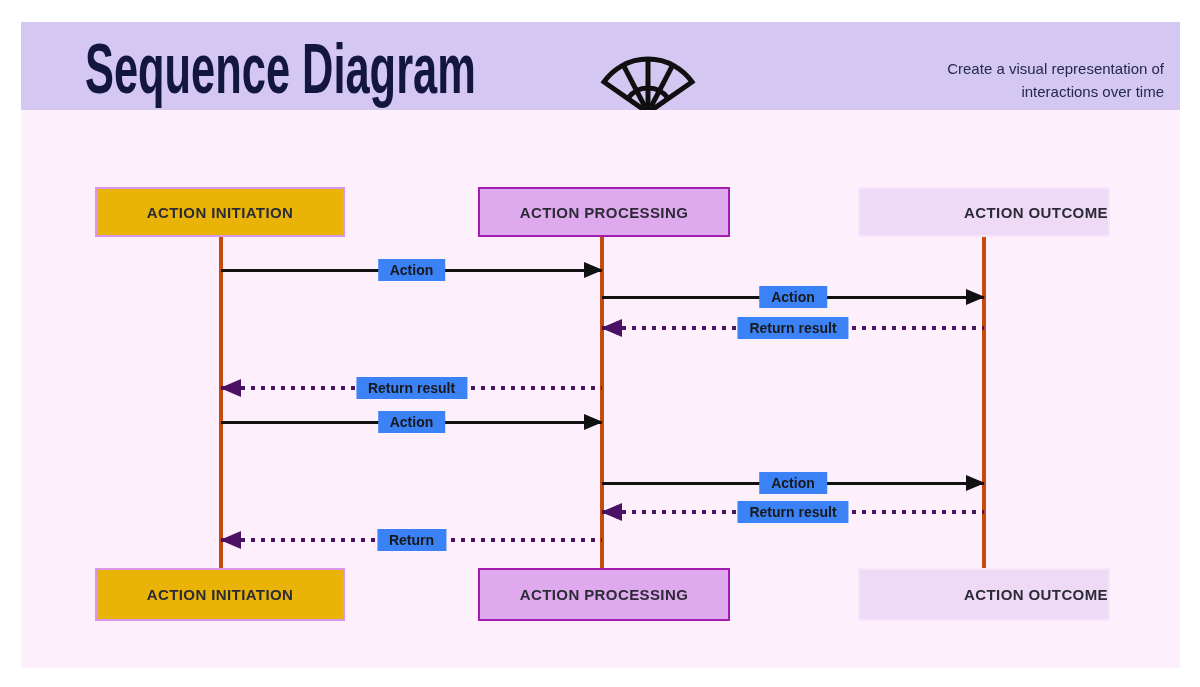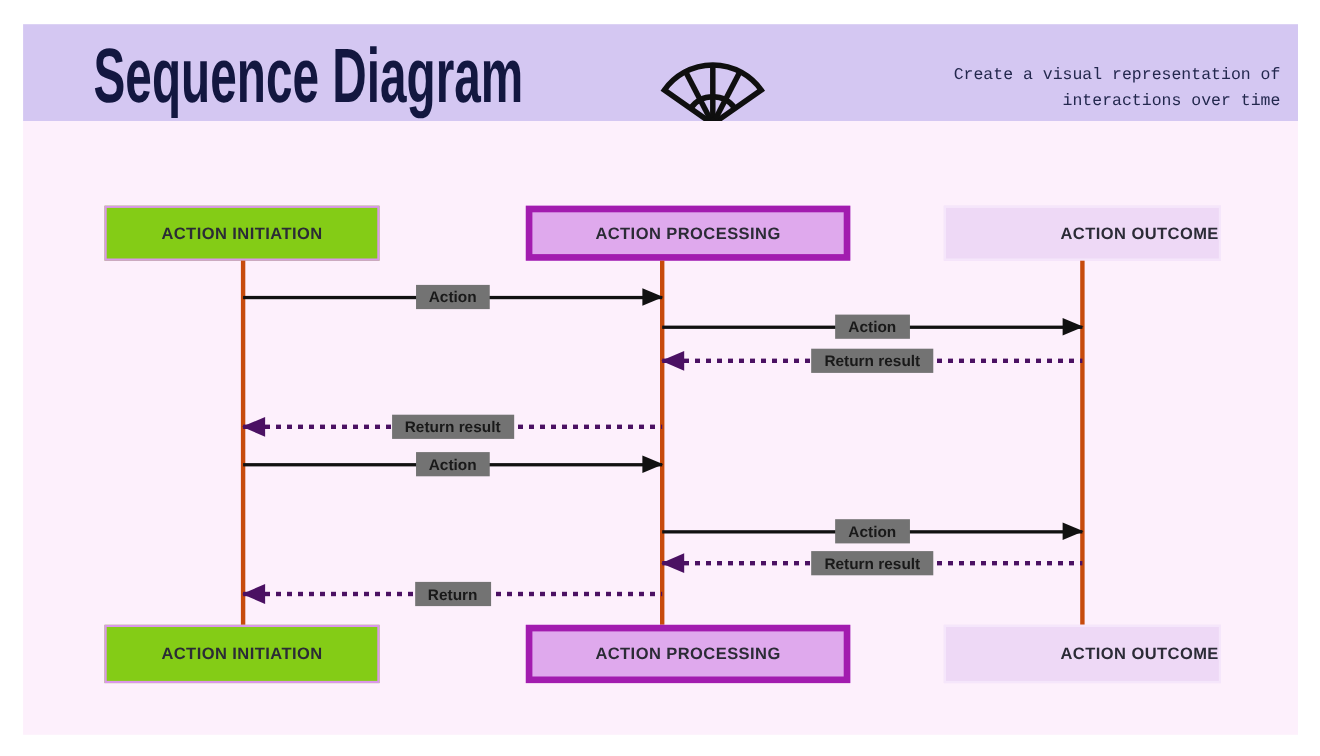--- a/index.html
+++ b/index.html
@@ -13,35 +13,35 @@
   }
   .title {
     position:absolute; left:64px; top:12px;
     font-size:70px; font-weight:bold; color:#131740; line-height:1;
     white-space:nowrap; letter-spacing:0px;
     transform:scaleX(0.62); transform-origin:left center;
   }
   .fan { position:absolute; left:577px; top:20px; width:100px; height:86px; }
   .subtitle {
     position:absolute; right:16px; top:36px; text-align:right;
-    font-size:15px; color:#23284e; line-height:1.5; white-space:pre-line;font-family:Liberation Mono, monospace;
+    font-size:15px; color:#23284e; line-height:1.5; white-space:pre-line;
   }
   .body-area {
     position:absolute; left:21px; top:110px; width:1159px; height:558px;
     background:#fdf0fc;
   }
   .actor {
     position:absolute; height:50px; box-sizing:border-box;
     display:flex; align-items:center; justify-content:center;
     font-weight:bold; font-size:15px; letter-spacing:0.4px; color:#2b2b36;
   }
   .row-top    { top:187px; }
   .row-bottom { top:568px; height:53px; }
-  .a1 { left:95px;  width:250px; background:#84cc16; border:2px solid #da97ea; }
-  .a2 { left:478px; width:295px; background:#dfa9ed; border:6px solid #a21caf; }
+  .a1 { left:95px;  width:250px; background:#eab308; border:2px solid #da97ea; }
+  .a2 { left:478px; width:252px; background:#dfa9ed; border:2px solid #a21caf; }
   .a3 { left:858px; width:252px; background:#eed9f6; border:2px solid #f5e6fb;justify-content:flex-end; }
   .lifeline {
     position:absolute; top:237px; height:331px; width:4px; background:#c74b0c;
   }
   .ll1 { left:219px; } .ll2 { left:600px; } .ll3 { left:982px; }
   .msg { position:absolute; height:0; }
   .msg .line { position:absolute; left:0; right:0; }
   .msg.solid .line { top:-1.5px; height:3px; background:#111111; }
   .msg.dotted .line {
     top:-2px; height:4px;
@@ -53,21 +53,21 @@
     border-left:19px solid #111111;
     border-top:8px solid transparent; border-bottom:8px solid transparent;
   }
   .msg.dotted .head {
     left:-1px; top:-9px;
     border-right:21px solid #4b1163;
     border-top:9px solid transparent; border-bottom:9px solid transparent;
   }
   .msg .label {
     position:absolute; left:50%; top:0; transform:translate(-50%,-50%);
-    background:#737373; padding:3px 12px; white-space:nowrap;
+    background:#3b82f6; padding:3px 12px; white-space:nowrap;
     font-size:14px; font-weight:bold; color:#191919;
   }
   .m1 { left:221px; top:270px; width:381px; }
   .m2 { left:602px; top:297px; width:382px; }
   .m3 { left:602px; top:328px; width:382px; }
   .m4 { left:221px; top:388px; width:381px; }
   .m5 { left:221px; top:422px; width:381px; }
   .m6 { left:602px; top:483px; width:382px; }
   .m7 { left:602px; top:512px; width:382px; }
   .m8 { left:221px; top:540px; width:381px; }

